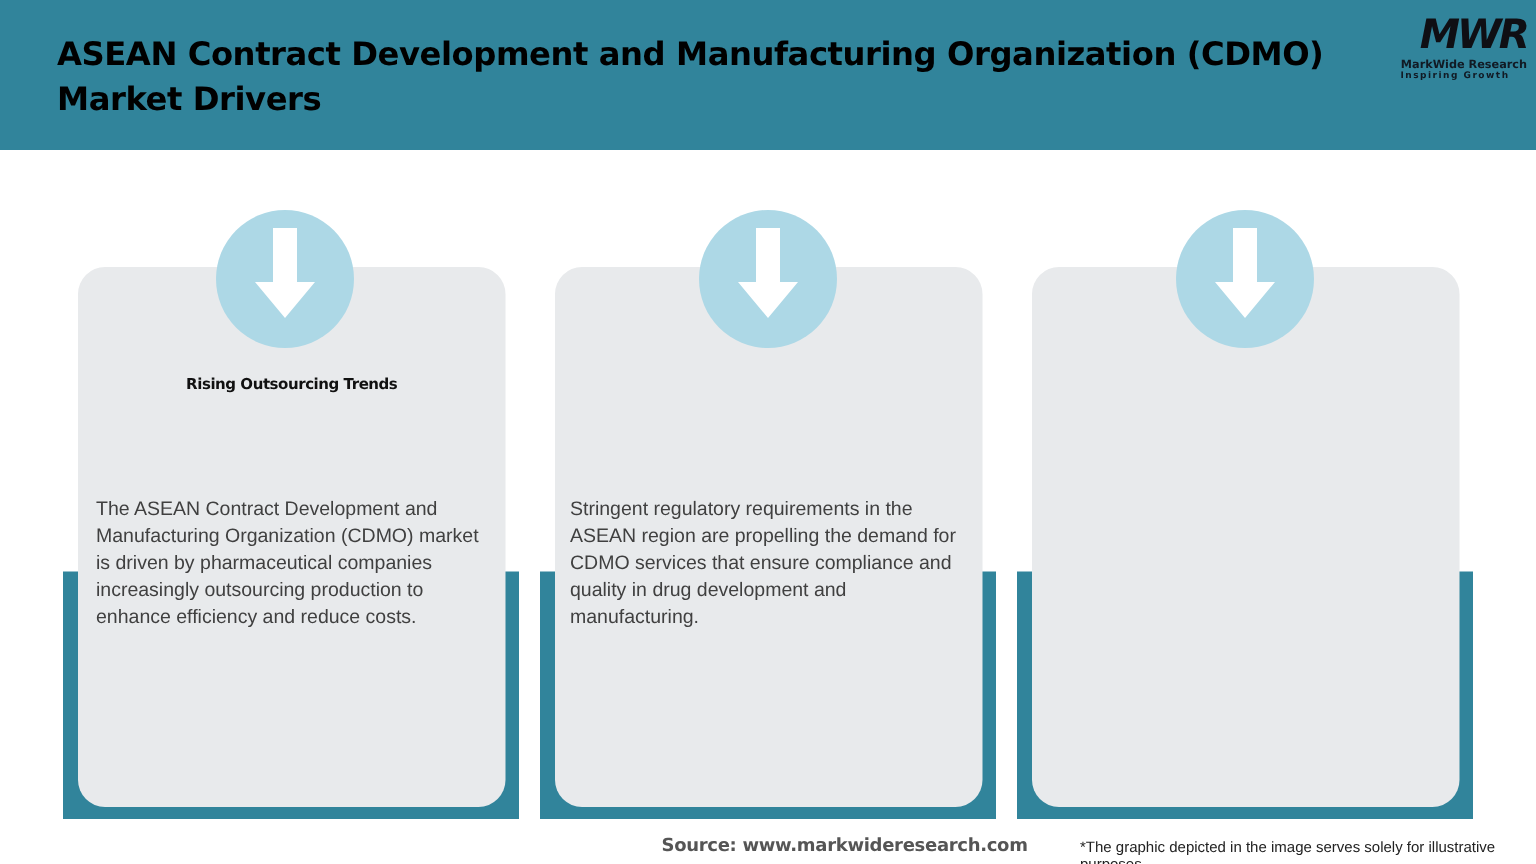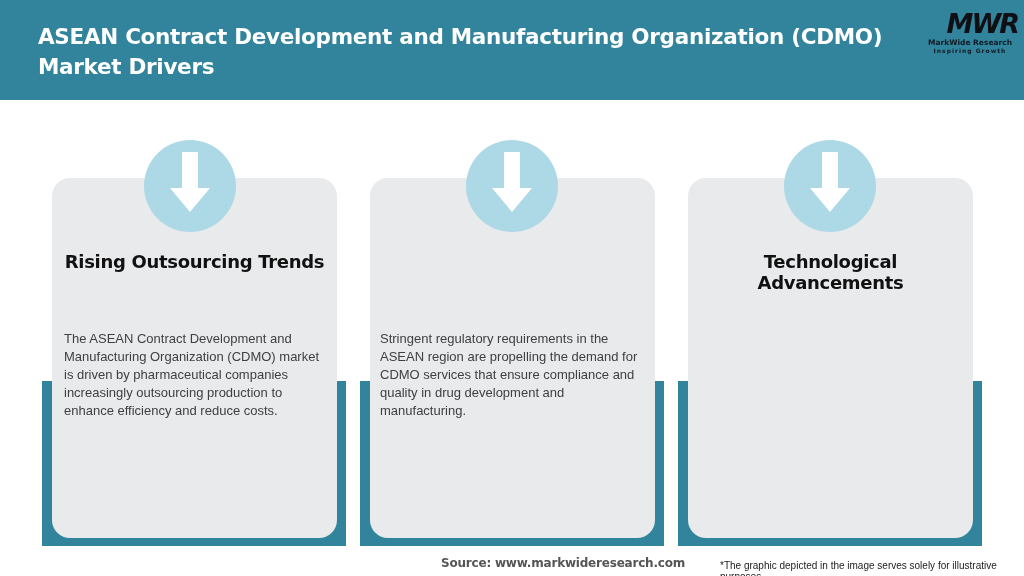--- a/index.html
+++ b/index.html
@@ -5,34 +5,34 @@
     * { margin: 0; padding: 0; box-sizing: border-box; }
     html, body { width: 1024px; height: 576px; overflow: hidden; background: #ffffff; }
     body { position: relative; font-family: "Liberation Sans", sans-serif; }
 
     .header {
       position: absolute; left: 0; top: 0; width: 1024px; height: 100px;
       background: #31849b;
     }
     .header-title {
       position: absolute; left: 38px; top: 22px; width: 870px;
-      color: #ffffff; font-family: "DejaVu Sans", sans-serif; font-weight: bold;
+      color: #000000; font-family: "DejaVu Sans", sans-serif; font-weight: bold;
       font-size: 21.5px; line-height: 30px; letter-spacing: -0.3px;
     }
     .logo {
       position: absolute; left: 922px; top: 10px; width: 96px; height: 50px;
       text-align: center;
     }
     .logo-mark {
       font-family: "DejaVu Sans", sans-serif; font-weight: bold; font-style: italic;
       font-size: 27px; line-height: 28px; color: #0f0f14; letter-spacing: -2px; text-align: right;
     }
     .logo-name {
       font-family: "DejaVu Sans", sans-serif; font-weight: bold;
-      font-size: 7.5px; line-height: 9px; color: #111a24;
+      font-size: 7.5px; line-height: 9px; color: #111a24; text-align: right;
     }
     .logo-tag {
       font-family: "DejaVu Sans", sans-serif; font-weight: bold;
       font-size: 6px; line-height: 7px; color: #111a24; letter-spacing: 1px;
     }
 
     .backing {
       position: absolute; top: 381px; height: 165px; width: 304px;
       background: #31849b;
     }
@@ -41,21 +41,21 @@
       background: #e8eaec; border-radius: 18px;
     }
     .circle {
       position: absolute; top: 140px; width: 92px; height: 92px; border-radius: 50%;
       background: #add8e6;
     }
     .circle svg { position: absolute; left: 0; top: 0; }
     .card-title {
       position: absolute; top: 73px; left: 0; width: 100%;
       text-align: center; font-family: "DejaVu Sans", sans-serif; font-weight: bold;
-      font-size: 18px; color: #111111; letter-spacing: -0.3px;
+      font-size: 10px; color: #111111; letter-spacing: -0.3px;
     }
     .card-body {
       position: absolute; top: 152px; left: 12px; width: 262px;
       font-family: "Liberation Sans", sans-serif; font-size: 13px; line-height: 18px;
       color: #404040;
     }
 
     .source {
       position: absolute; left: 393px; top: 556px;
       font-family: "DejaVu Sans", sans-serif; font-weight: bold; font-size: 12px;
@@ -94,21 +94,20 @@
   <div class="card-body" style="left:10px;">Stringent regulatory requirements in the ASEAN region are propelling the demand for CDMO services that ensure compliance and quality in drug development and manufacturing.</div>
 </div>
 <div class="circle" style="left:466px;">
   <svg width="92" height="92" viewBox="0 0 92 92">
     <path d="M38 12 H54 V48 H66 L46 72 L26 48 H38 Z" fill="#ffffff"></path>
   </svg>
 </div>
 
 <div class="backing" style="left:678px;"></div>
 <div class="card" style="left:688px;">
-  <div class="card-title">Technological Advancements</div>
 </div>
 <div class="circle" style="left:784px;">
   <svg width="92" height="92" viewBox="0 0 92 92">
     <path d="M38 12 H54 V48 H66 L46 72 L26 48 H38 Z" fill="#ffffff"></path>
   </svg>
 </div>
 
 <div class="source">Source: www.markwideresearch.com</div>
 <div class="disclaimer">*The graphic depicted in the image serves solely for illustrative purposes</div>
 

